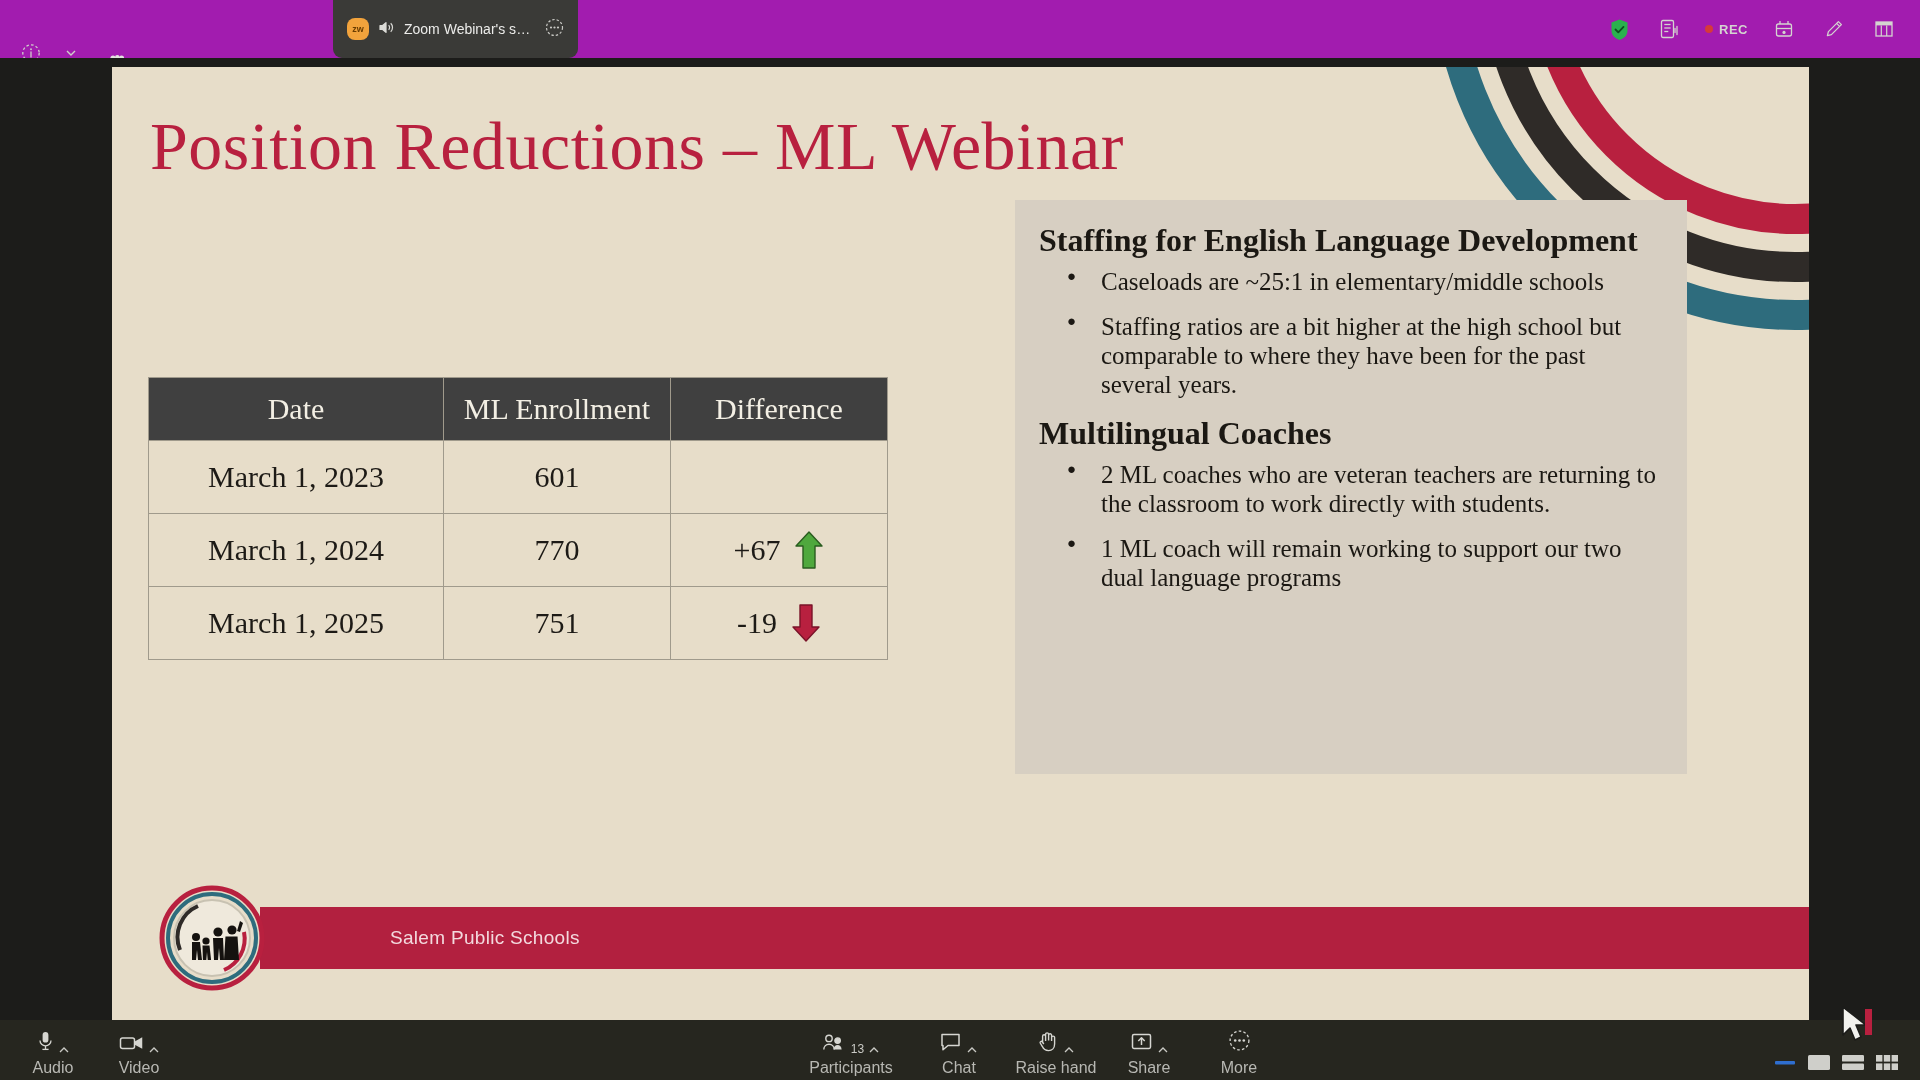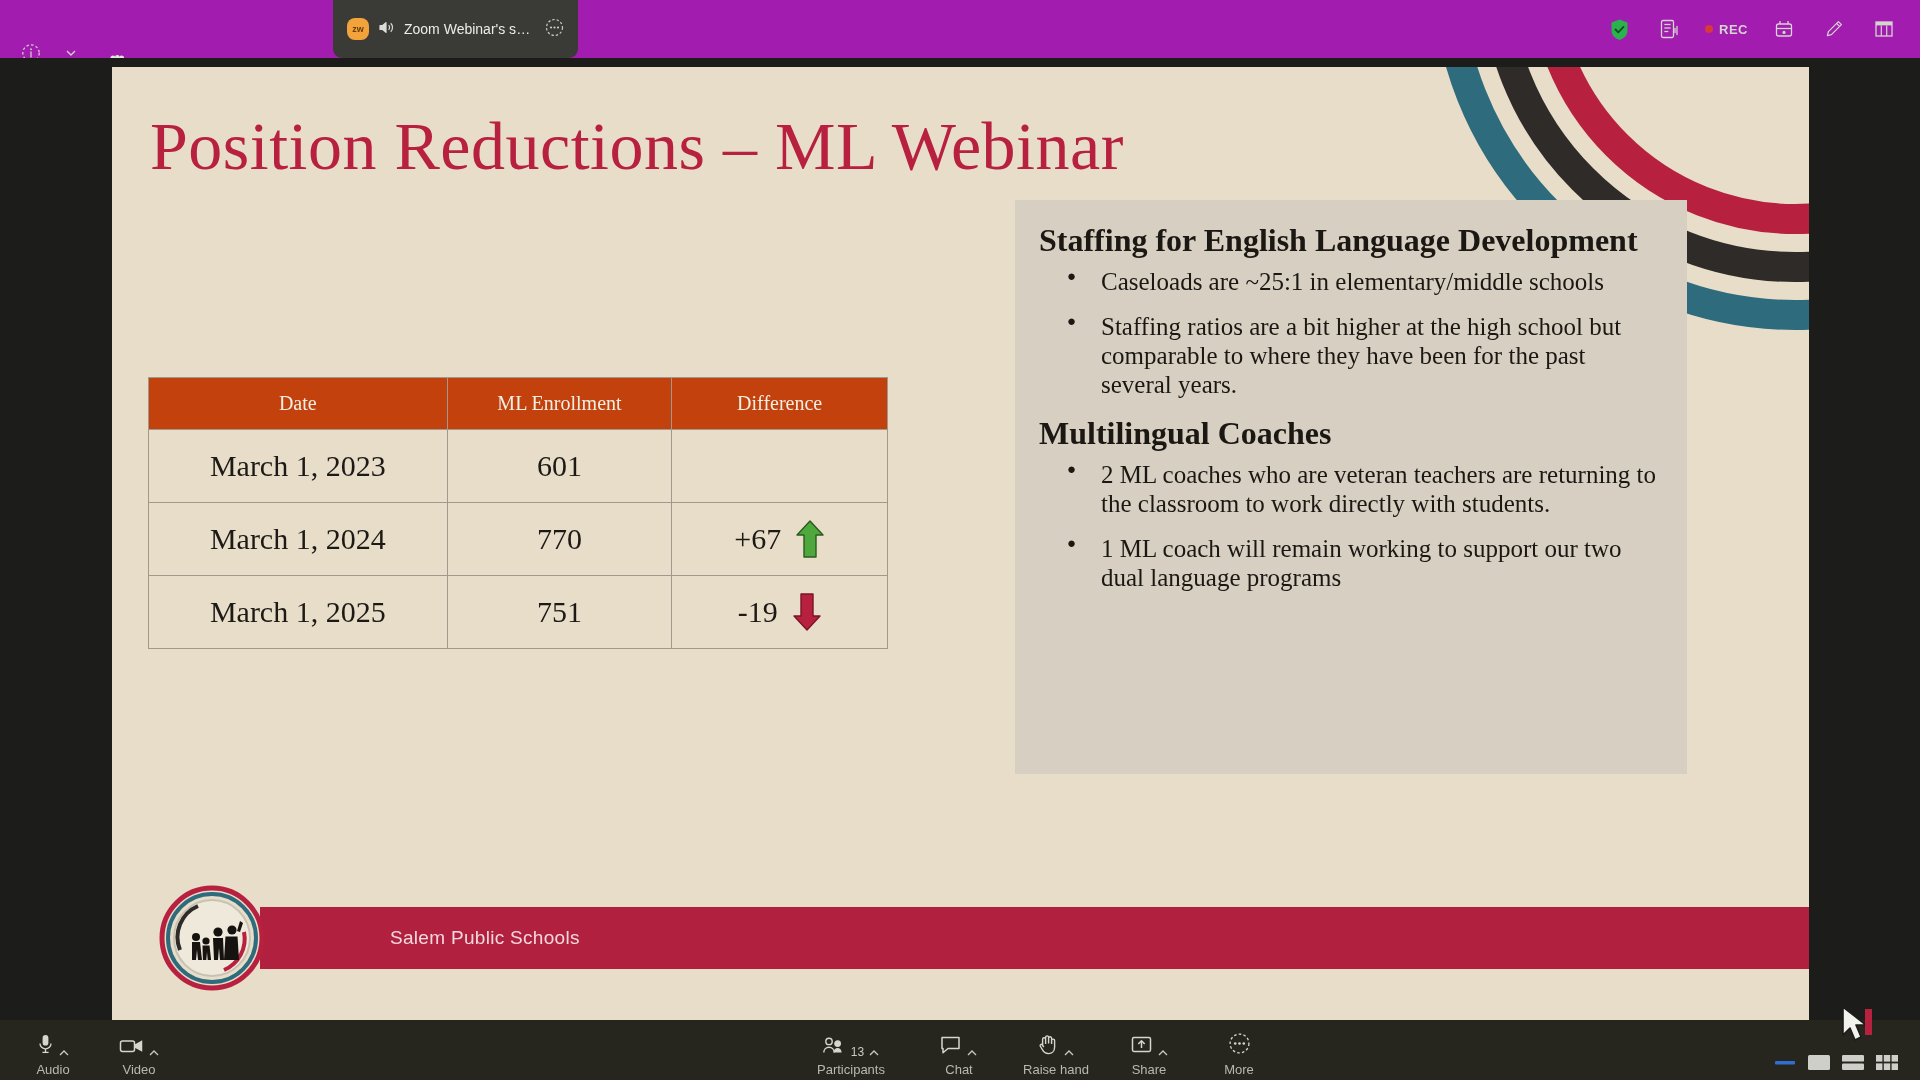--- a/index.html
+++ b/index.html
@@ -70,21 +70,21 @@
     font-size:68px; color:#b8203f; letter-spacing:.5px; white-space:nowrap;
   }
 
   
   .tbl {
     position:absolute; left:36px; top:310px; width:740px;
     border-collapse:collapse;
     font-family:"Liberation Serif", serif;
   }
   .tbl th {
-    background:#c2410c; color:#f3efe4; font-size:20px; font-weight:normal;
+    background:#404040; color:#f3efe4; font-size:30px; font-weight:normal;
     padding:14px 6px; border:1px solid #9d9versus;
     border:1px solid #a09a8c; text-align:center;
   }
   .tbl td {
     background:#e7ddc9; color:#1d1a16; font-size:30px;
     padding:12px 6px; border:1px solid #a09a8c; text-align:center;
     height:73px;
   }
   .tbl .c-date  { width:316px; }
   .tbl .c-enr   { width:235px; }
@@ -124,21 +124,21 @@
   .botbar {
     position:absolute; left:0; bottom:0; width:1920px; height:60px;
     background:#26261f;
   }
   .ctrl {
     position:absolute; bottom:3px;
     display:flex; flex-direction:column; align-items:center;
     color:#c9c9c4; width:86px;
   }
   .ctrl .glyphrow { display:flex; align-items:flex-end; gap:4px; height:26px; }
-  .ctrl .lbl { font-size:13px; margin-top:3px; color:#b8b8b3; white-space:nowrap; }
+  .ctrl .lbl { font-size:16px; margin-top:3px; color:#b8b8b3; white-space:nowrap; }
   .caret { width:12px; height:12px; color:#c9c9c4; }
   .pcount { font-size:12px; color:#c9c9c4; margin-left:2px;text-align:right; }
   .view-btns {
     position:absolute; right:20px; bottom:8px; display:flex; gap:8px; align-items:center;
   }
   .vb { width:26px; height:19px; }
   .cursor-mark { position:absolute; right:46px; bottom:34px; width:34px; height:40px; }
 </style>
 </head>
 <body>

